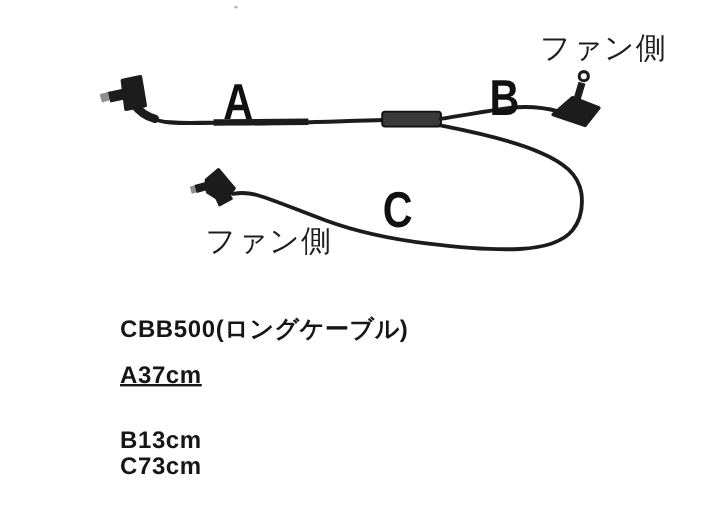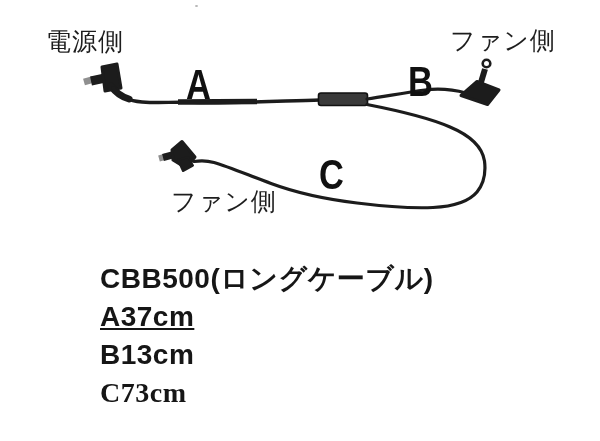--- a/index.html
+++ b/index.html
@@ -38,30 +38,30 @@
   .specs {
     position: absolute;
     left: 100px;
     top: 0;
     width: 420px;
   }
   .spec-line {
     position: absolute;
     left: 0;
     color: #161616;
-    font-size: 28px;
+    font-size: 20px;
     font-weight: 700;
     letter-spacing: 0.5px;
     line-height: 1.1;
     white-space: nowrap;
   }
   .spec-title { top: 264px; }
   .spec-a { top: 302px; text-decoration: underline; }
-  .spec-b { top: 340px; }
-  .spec-c { top: 378px; font-family: Liberation Serif, serif; }
+  .spec-b { top: 356px; }
+  .spec-c { top: 378px; }
   .artifact-dot {
     position: absolute;
     left: 195px; top: 5px;
     width: 3px; height: 2px;
     background: #b5b5b5;
     border-radius: 50%;
   }
 </style>
 </head>
 <body>
@@ -98,21 +98,20 @@
     </g>
 
     <g>
       <path d="M159,158.5 L166,156.5" fill="none" stroke-width="6" stroke-linecap="butt" stroke="#8f8f8f"></path>
       <path d="M163,157.5 L176,154" fill="none" stroke-width="7" stroke-linecap="butt" stroke="#1c1c1c"></path>
       <path d="M172,150 L182,141.5 L195,157 L186,168 L173,160 Z" stroke="#1c1c1c" stroke-width="3" stroke-linejoin="round" fill="#1c1c1c"></path>
       <path d="M178,160 L188,157 L193,165.5 L183,171 Z" stroke="#1c1c1c" stroke-width="2" stroke-linejoin="round" fill="#1c1c1c"></path>
     </g>
   </svg>
 
-  <div class="jp-label" style="left:46px; top:27px;">電源側</div>
 
   <div class="jp-label" style="left:450px; top:26px;">ファン側</div>
 
   <div class="jp-label" style="left:171px; top:187px;">ファン側</div>
 
   <div class="seg-label" style="left:186px; top:64px;">A</div>
 
   <div class="seg-label" style="left:408px; top:61px;">B</div>
 
   <div class="seg-label" style="left:319px; top:154px;">C</div>

